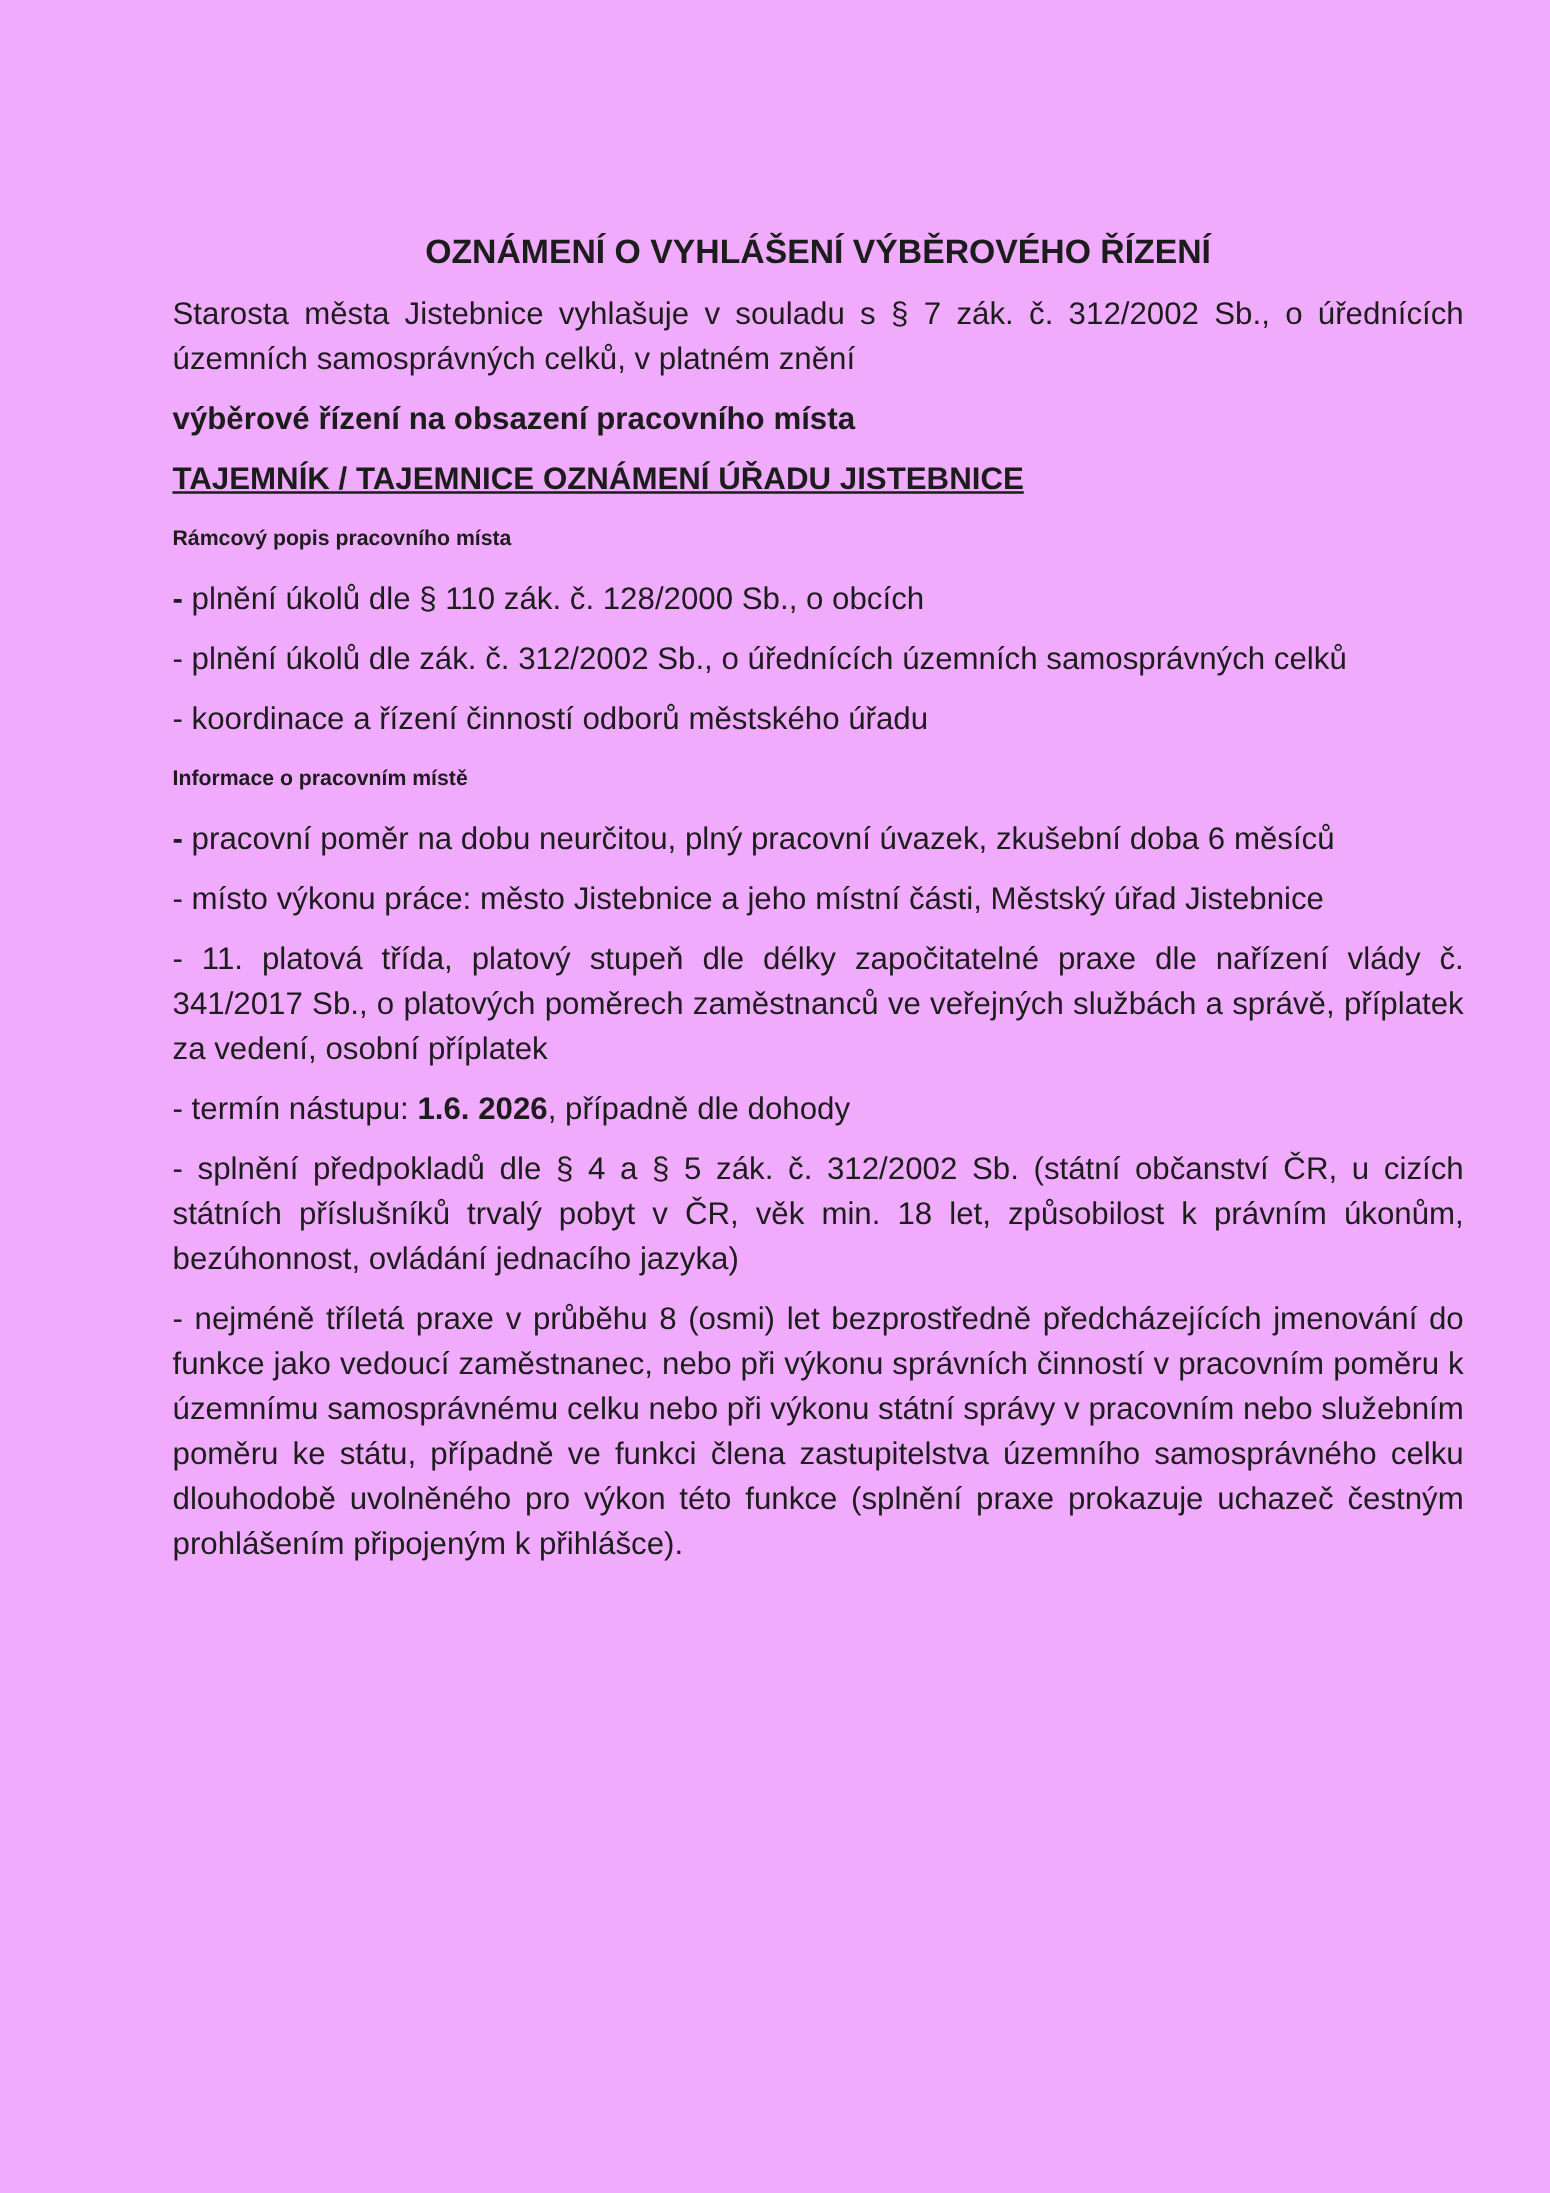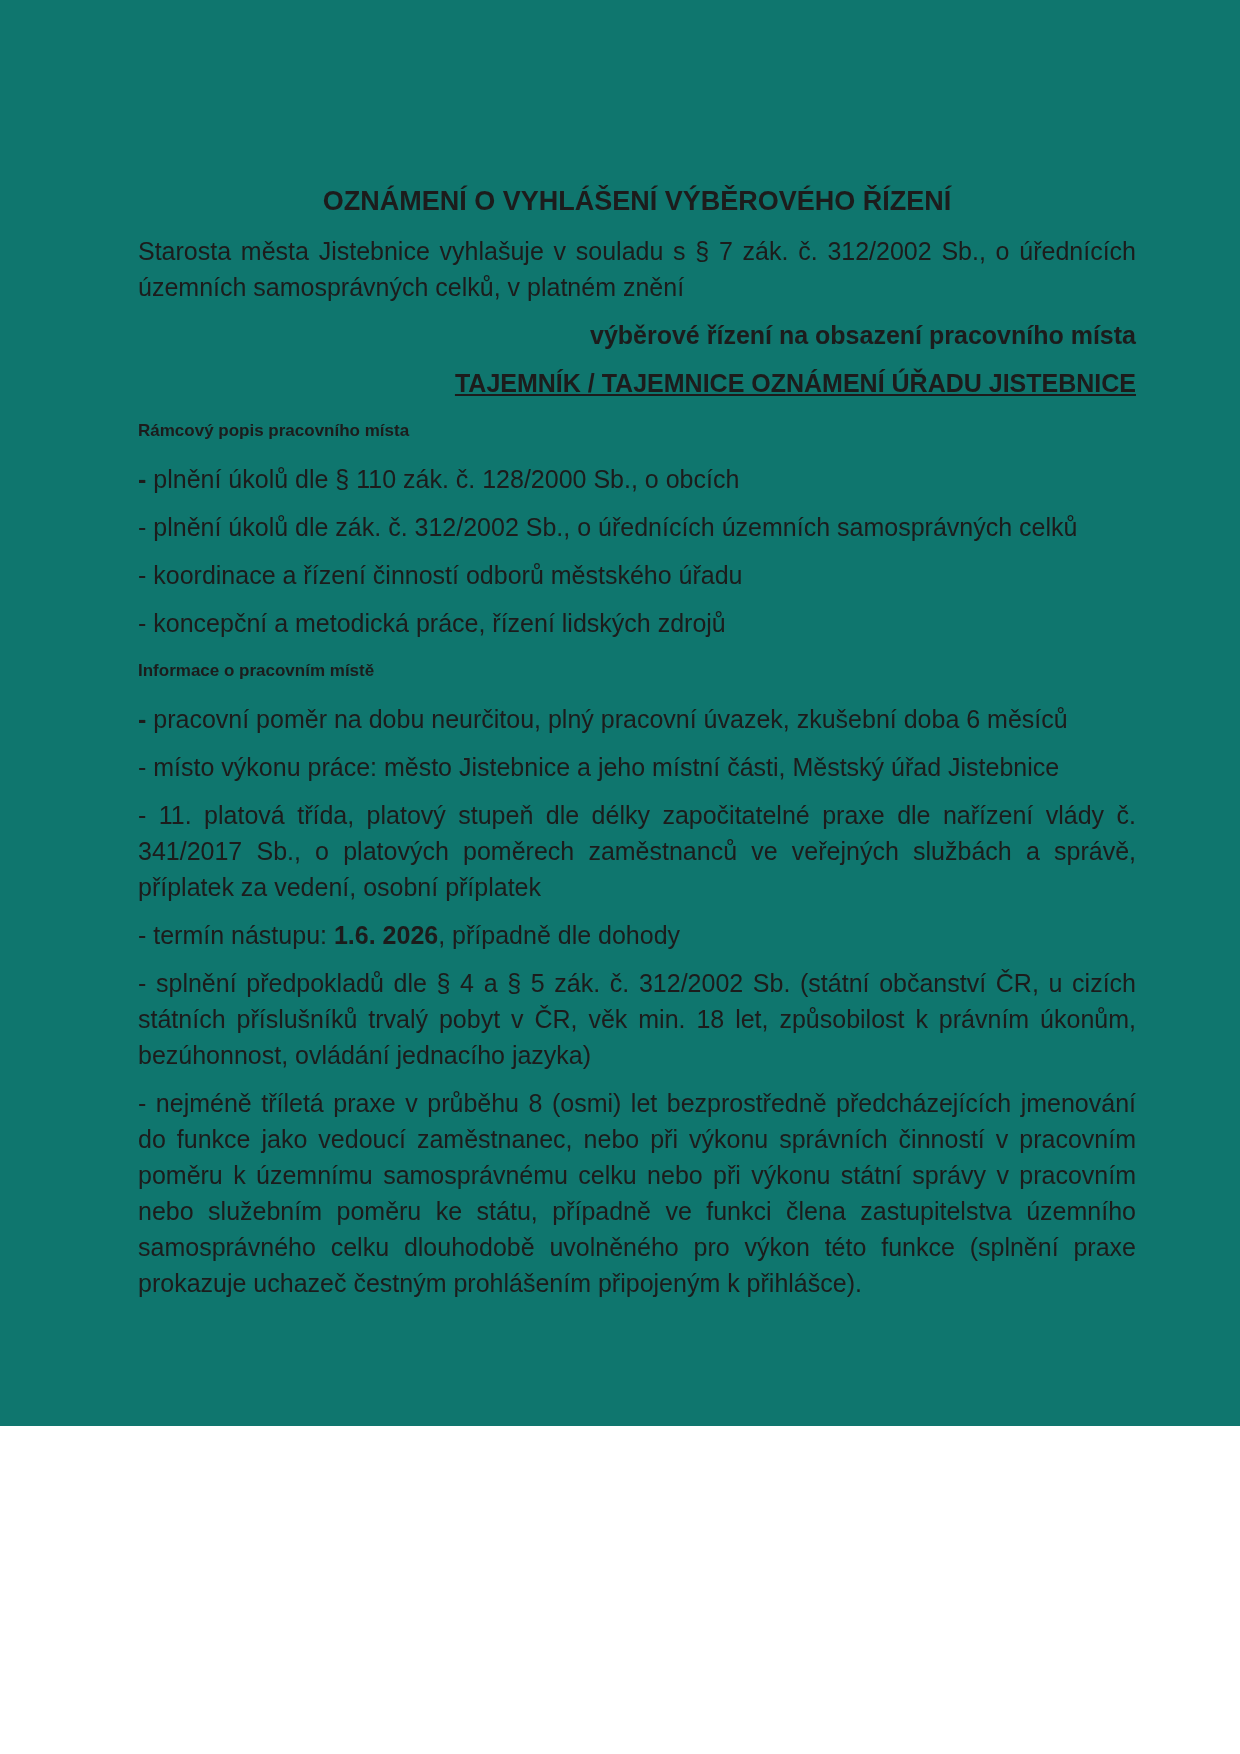--- a/index.html
+++ b/index.html
@@ -1,39 +1,39 @@
 <!DOCTYPE html>
 <html lang="cs"><head>
 <meta charset="utf-8">
 <style>
   html,body{margin:0;padding:0;background:#ffffff;}
   .page{
     position:relative;
     width:1240px;
-    height:1426px;
+    height:1754px;
     box-sizing:border-box;
     margin:0 auto;
-    padding:182px 104px 0 138px;
-    background:#0f766e;
+    padding:182px 69px 0 138px;
+    background:#f0abfc;
     color:#1c1c1c;
     font-family:"Liberation Sans","DejaVu Sans",sans-serif;
     font-size:25px;
     line-height:36px;
     overflow:hidden;
   }
   .title{
     font-size:27px;
     line-height:38px;
     font-weight:700;
     text-align:center;
     margin:0 0 13px 0;
   }
   .para{margin:0 0 12px 0;}
   .justify{text-align:justify;}
-  .center{text-align:right;}
+  .center{text-align:left;}
   .b{font-weight:700;}
   .u{text-decoration:underline;}
   .section-heading{
     font-size:17px;
     line-height:36px;
     font-weight:700;
     margin:0 0 12px 0;
   }
   strong{font-weight:700;}
 </style>
@@ -43,21 +43,20 @@
 <div class="page">
   <h1 class="title">OZNÁMENÍ O VYHLÁŠENÍ VÝBĚROVÉHO ŘÍZENÍ</h1>
   <p class="para justify">Starosta města Jistebnice vyhlašuje v souladu s § 7 zák. č. 312/2002 Sb., o úřednících územních samosprávných celků, v platném znění</p>
   <p class="para center b">výběrové řízení na obsazení pracovního místa</p>
   <p class="para center b u">TAJEMNÍK / TAJEMNICE OZNÁMENÍ ÚŘADU JISTEBNICE</p>
   <div id="sections">
       <h2 class="section-heading">Rámcový popis pracovního místa</h2>
       <p class="para justify"><strong>-</strong><span> plnění úkolů dle § 110 zák. č. 128/2000 Sb., o obcích</span></p>
       <p class="para justify"><span>- plnění úkolů dle zák. č. 312/2002 Sb., o úřednících územních samosprávných celků</span></p>
       <p class="para justify"><span>- koordinace a řízení činností odborů městského úřadu</span></p>
-      <p class="para justify"><span>- koncepční a metodická práce, řízení lidských zdrojů</span></p>
       <h2 class="section-heading">Informace o pracovním místě</h2>
       <p class="para justify"><strong>-</strong><span> pracovní poměr na dobu neurčitou, plný pracovní úvazek, zkušební doba 6 měsíců</span></p>
       <p class="para justify"><span>- místo výkonu práce: město Jistebnice a jeho místní části, Městský úřad Jistebnice</span></p>
       <p class="para justify"><span>- 11. platová třída, platový stupeň dle délky započitatelné praxe dle nařízení vlády č. 341/2017 Sb., o platových poměrech zaměstnanců ve veřejných službách a správě, příplatek za vedení, osobní příplatek</span></p>
       <p class="para justify"><span>- termín nástupu: </span><strong>1.6. 2026</strong><span>, případně dle dohody</span></p>
       <p class="para justify"><span>- splnění předpokladů dle § 4 a § 5 zák. č. 312/2002 Sb. (státní občanství ČR, u cizích státních příslušníků trvalý pobyt v ČR, věk min. 18 let, způsobilost k právním úkonům, bezúhonnost, ovládání jednacího jazyka)</span></p>
       <p class="para justify"><span>- nejméně tříletá praxe v průběhu 8 (osmi) let bezprostředně předcházejících jmenování do funkce jako vedoucí zaměstnanec, nebo při výkonu správních činností v pracovním poměru k územnímu samosprávnému celku nebo při výkonu státní správy v pracovním nebo služebním poměru ke státu, případně ve funkci člena zastupitelstva územního samosprávného celku dlouhodobě uvolněného pro výkon této funkce (splnění praxe prokazuje uchazeč čestným prohlášením připojeným k přihlášce).</span></p>
     </div>
 </div>
 

